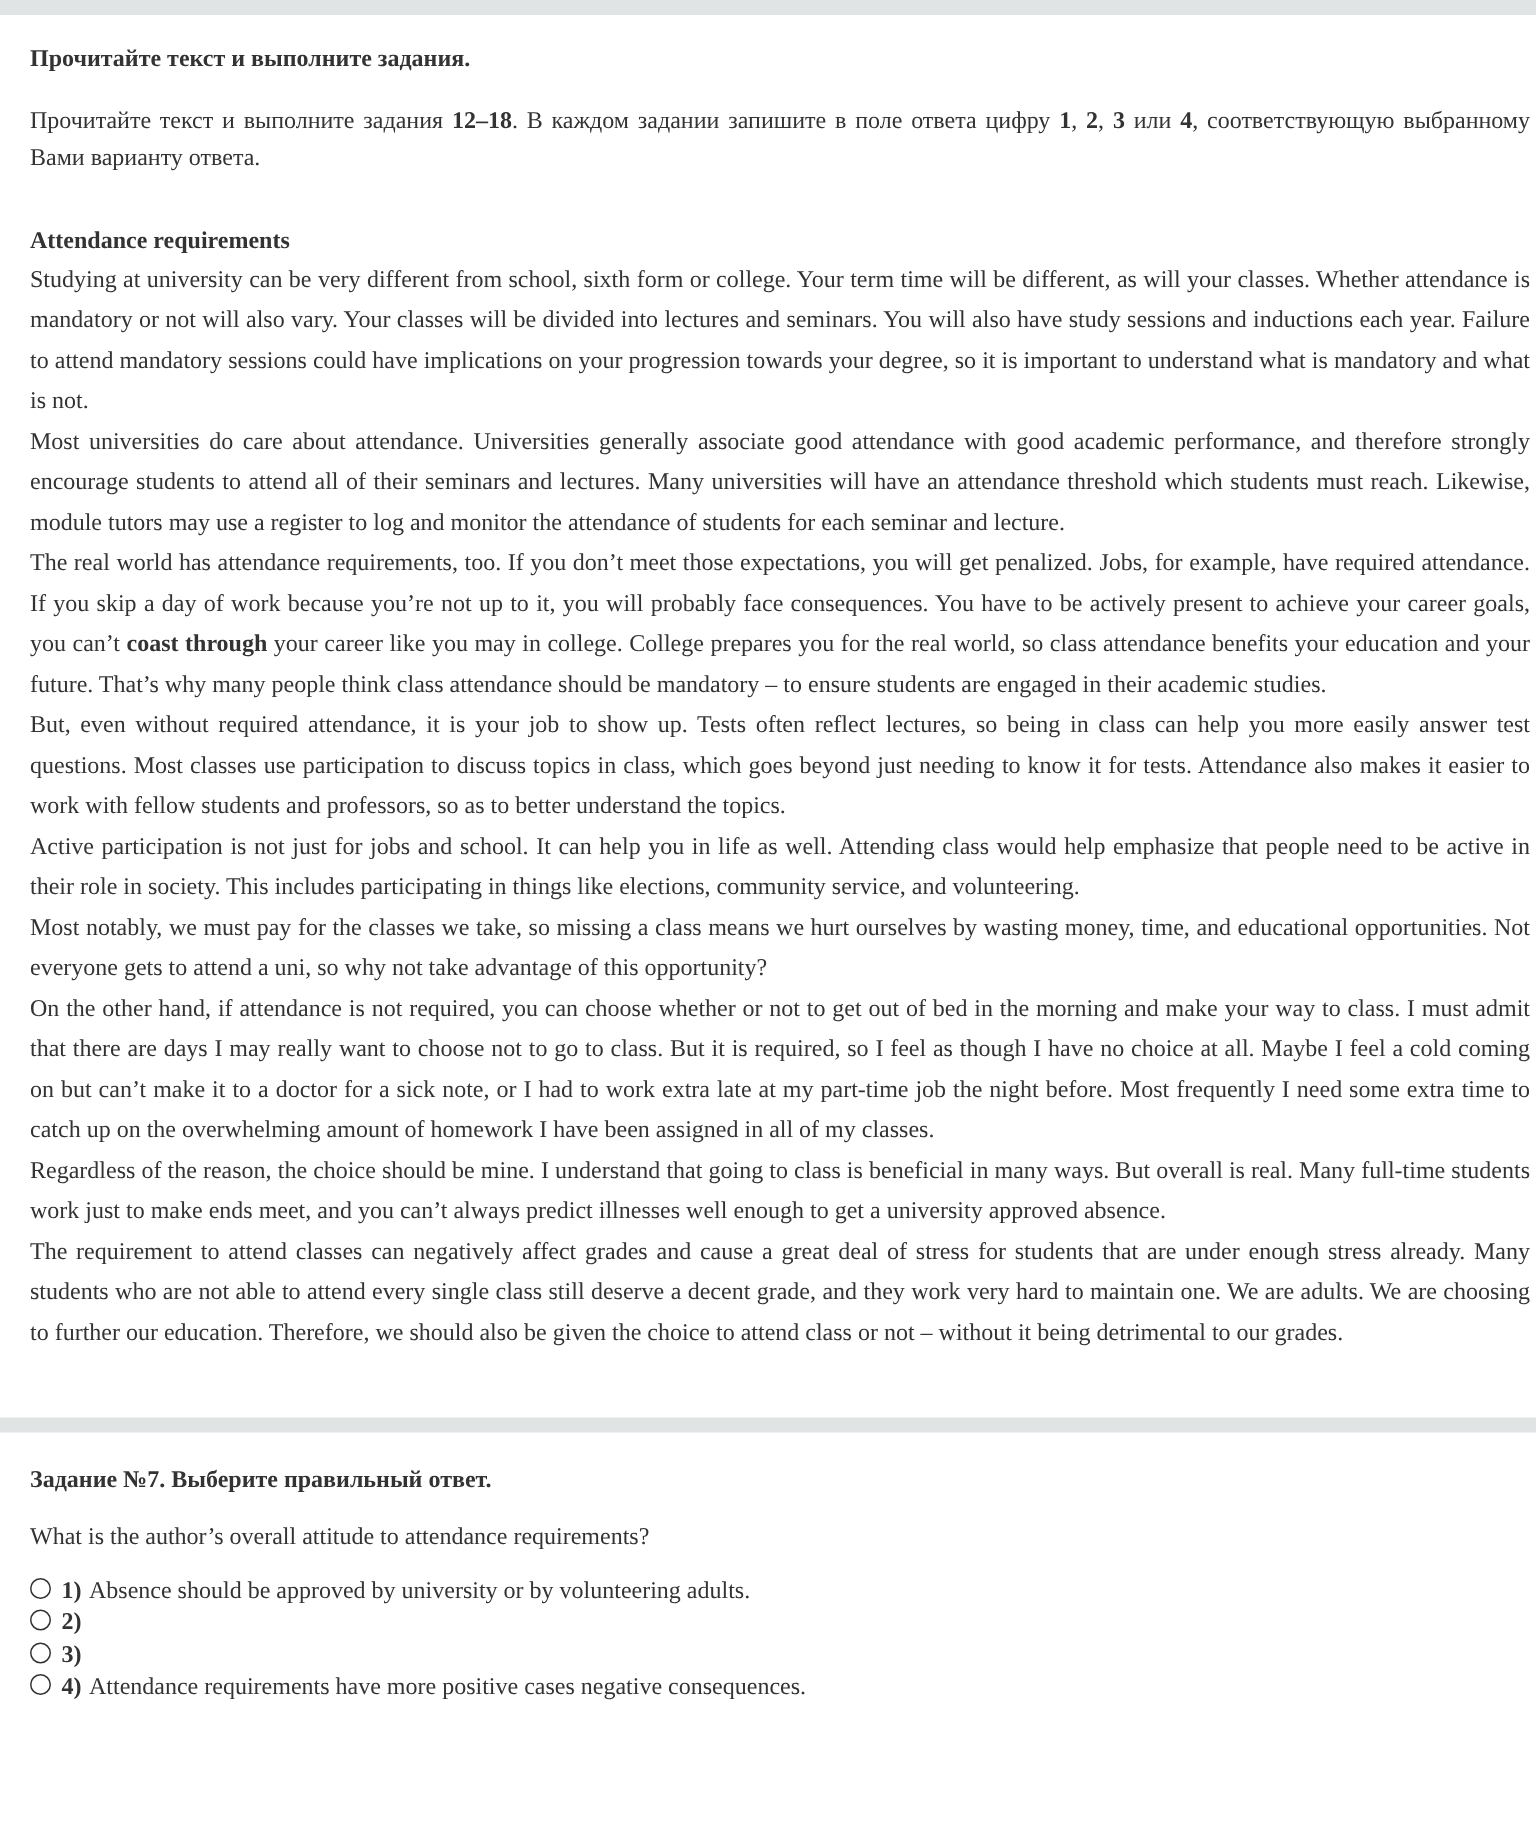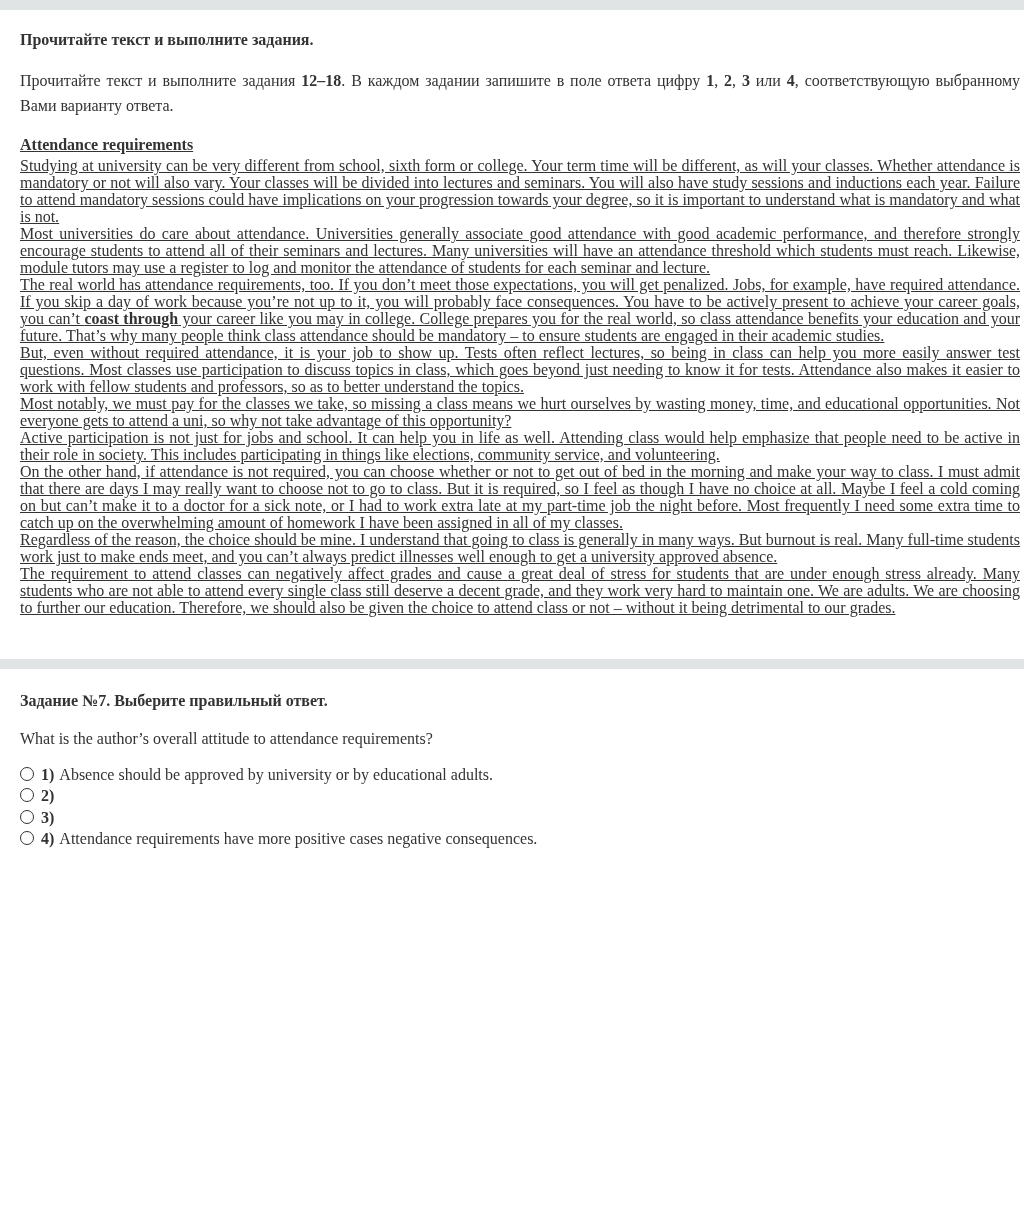--- a/index.html
+++ b/index.html
@@ -27,32 +27,31 @@
     margin: 0;
     font-weight: bold;
     line-height: 22px;
   }
   .intro-sub {
     margin: 17px 0 0 0;
     text-align: justify;
     line-height: 25px;
   }
   .reading {
-    margin-top: 14px;
-    text-decoration: underline;
+    margin-top: 30px;
   }
   .reading-heading {
     margin: 0;
     font-weight: bold;
     line-height: 25px;
   }
   .body-p {
     margin: 0;
     text-align: justify;
-    line-height: 17px;
+    line-height: 27px;
   }
   .divider {
     width: 100%;
     height: 10px;
     background: #e0e4e5;
     margin-top: 43px;
   }
   .task {
     padding: 21px 13px 0 20px;
   }
@@ -100,39 +99,39 @@
   <p class="intro-title">Прочитайте текст и выполните задания.</p>
 
   <p class="intro-sub"><span>Прочитайте текст и выполните задания </span><b>12–18</b><span>. В каждом задании запишите в поле ответа цифру </span><b>1</b><span>, </span><b>2</b><span>, </span><b>3</b><span> или </span><b>4</b><span>, соответствующую выбранному Вами варианту ответа.</span></p>
 
   <div class="reading">
     <p class="reading-heading">Attendance requirements</p>
     <p class="body-p">Studying at university can be very different from school, sixth form or college. Your term time will be different, as will your classes. Whether attendance is mandatory or not will also vary. Your classes will be divided into lectures and seminars. You will also have study sessions and inductions each year. Failure to attend mandatory sessions could have implications on your progression towards your degree, so it is important to understand what is mandatory and what is not.</p>
     <p class="body-p">Most universities do care about attendance. Universities generally associate good attendance with good academic performance, and therefore strongly encourage students to attend all of their seminars and lectures. Many universities will have an attendance threshold which students must reach. Likewise, module tutors may use a register to log and monitor the attendance of students for each seminar and lecture.</p>
     <p class="body-p"><span>The real world has attendance requirements, too. If you don’t meet those expectations, you will get penalized. Jobs, for example, have required attendance. If you skip a day of work because you’re not up to it, you will probably face consequences. You have to be actively present to achieve your career goals, you can’t </span><b>coast through</b><span> your career like you may in college. College prepares you for the real world, so class attendance benefits your education and your future. That’s why many people think class attendance should be mandatory – to ensure students are engaged in their academic studies.</span></p>
     <p class="body-p">But, even without required attendance, it is your job to show up. Tests often reflect lectures, so being in class can help you more easily answer test questions. Most classes use participation to discuss topics in class, which goes beyond just needing to know it for tests. Attendance also makes it easier to work with fellow students and professors, so as to better understand the topics.</p>
+    <p class="body-p">Active participation is not just for jobs and school. It can help you in life as well. Attending class would help emphasize that people need to be active in their role in society. This includes participating in things like elections, community service, and volunteering.</p>
     <p class="body-p">Most notably, we must pay for the classes we take, so missing a class means we hurt ourselves by wasting money, time, and educational opportunities. Not everyone gets to attend a uni, so why not take advantage of this opportunity?</p>
-    <p class="body-p">Active participation is not just for jobs and school. It can help you in life as well. Attending class would help emphasize that people need to be active in their role in society. This includes participating in things like elections, community service, and volunteering.</p>
     <p class="body-p">On the other hand, if attendance is not required, you can choose whether or not to get out of bed in the morning and make your way to class. I must admit that there are days I may really want to choose not to go to class. But it is required, so I feel as though I have no choice at all. Maybe I feel a cold coming on but can’t make it to a doctor for a sick note, or I had to work extra late at my part-time job the night before. Most frequently I need some extra time to catch up on the overwhelming amount of homework I have been assigned in all of my classes.</p>
-    <p class="body-p">Regardless of the reason, the choice should be mine. I understand that going to class is generally in many ways. But burnout is real. Many full-time students work just to make ends meet, and you can’t always predict illnesses well enough to get a university approved absence.</p>
+    <p class="body-p">Regardless of the reason, the choice should be mine. I understand that going to class is beneficial in many ways. But overall is real. Many full-time students work just to make ends meet, and you can’t always predict illnesses well enough to get a university approved absence.</p>
     <p class="body-p">The requirement to attend classes can negatively affect grades and cause a great deal of stress for students that are under enough stress already. Many students who are not able to attend every single class still deserve a decent grade, and they work very hard to maintain one. We are adults. We are choosing to further our education. Therefore, we should also be given the choice to attend class or not – without it being detrimental to our grades.</p>
   </div>
 </div>
 
 <div class="divider"></div>
 
 <div class="task">
   <p class="task-heading">Задание №7. Выберите правильный ответ.</p>
   <p class="question">What is the author’s overall attitude to attendance requirements?</p>
 
   <div class="options">
     <div class="option">
       <span class="radio"></span>
       <span class="opt-num">1)</span>
-      <span class="opt-text">Absence should be approved by university or by educational adults.</span>
+      <span class="opt-text">Absence should be approved by university or by volunteering adults.</span>
     </div>
     <div class="option">
       <span class="radio"></span>
       <span class="opt-num">2)</span>
     </div>
     <div class="option">
       <span class="radio"></span>
       <span class="opt-num">3)</span>
     </div>
     <div class="option">

